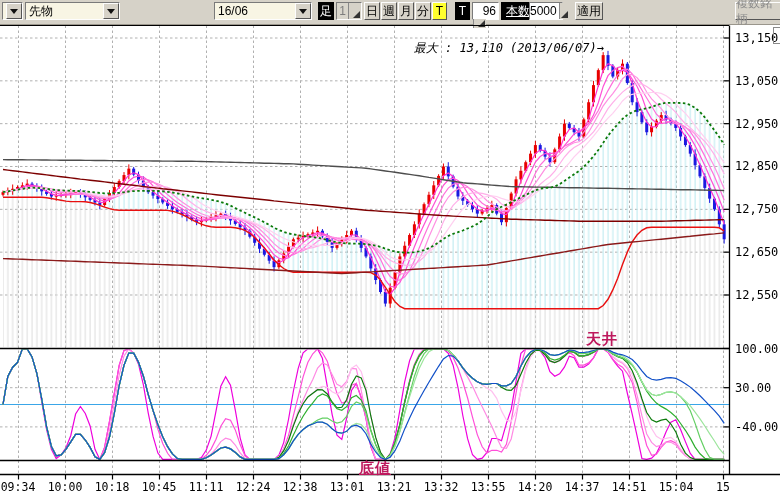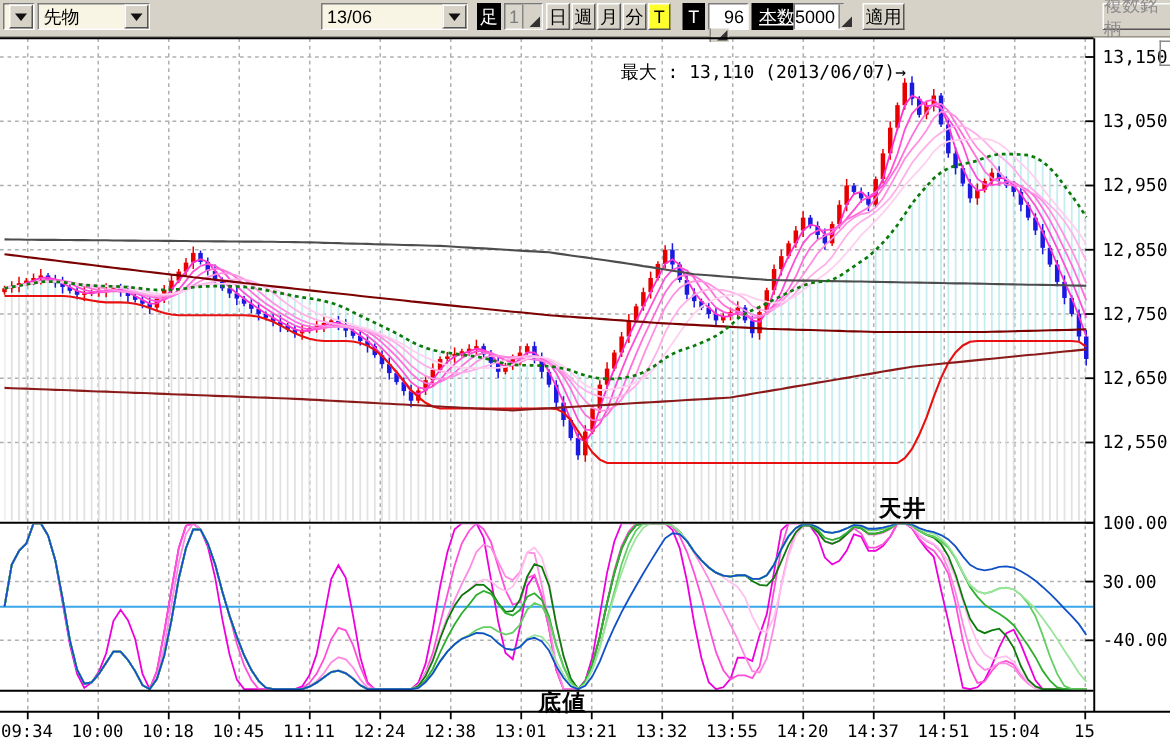--- a/index.html
+++ b/index.html
@@ -26,43 +26,43 @@
   .spinner.gray{background:#d9d6cc;}
   .spinner .sval{flex:1;text-align:right;padding-right:2px;line-height:16px;}
   .spinner.gray .sval{color:#7d7d7d;}
   .spinbtn{width:10px;background:#d6d2c8;border-left:1px solid #888;display:flex;
            align-items:flex-end;justify-content:flex-end;padding:1px;}
   .stri{width:0;height:0;border-left:7px solid transparent;border-bottom:7px solid #333;}
   
   svg.chart{position:absolute;left:0;top:0;}
   .anno{position:absolute;white-space:nowrap;color:#000;
         font:12px "DejaVu Sans Mono","Liberation Sans",sans-serif;}
-  .anno.red{color:#000000;font-weight:bold;font-size:15px;letter-spacing:1px;}
+  .anno.red{color:#be185d;font-weight:bold;font-size:15px;letter-spacing:1px;}
   .handle{position:absolute;left:773px;top:27px;width:6px;height:15px;
           border-left:1px solid #8a8a8a;border-top:1px solid #8a8a8a;border-bottom:1px solid #8a8a8a;}
 </style>
 </head>
 <body>
 
 <div class="screen">
 
   <div class="toolbar">
     <div class="tb combo" style="left:2px;width:21px;">
       <span class="ddbtn" style="margin-left:auto;">
           <span class="dda"></span>
         </span>
     </div>
-    <div class="tb combo" style="left:25px;width:75px;align-items:flex-end;">
+    <div class="tb combo" style="left:25px;width:95px;align-items:flex-end;">
       <span class="ctext">先物</span>
       <span class="ddbtn">
           <span class="dda"></span>
         </span>
     </div>
     <div class="tb combo" style="left:214px;width:98px;">
-      <span class="ctext">13/06</span>
+      <span class="ctext">16/06</span>
       <span class="ddbtn">
           <span class="dda"></span>
         </span>
     </div>
     <div class="tb blacklabel" style="left:318px;width:16px;">足</div>
     <div class="tb spinner gray" style="left:336px;width:26px;">
       <span class="sval">1</span>
       <span class="spinbtn">
           <span class="stri"></span>
         </span>
@@ -519,18 +519,18 @@
         <text x="441" y="491" text-anchor="middle" font-size="11.5" font-family="&quot;DejaVu Sans Mono&quot;,monospace" fill="#000">13:32</text>
         <text x="488" y="491" text-anchor="middle" font-size="11.5" font-family="&quot;DejaVu Sans Mono&quot;,monospace" fill="#000">13:55</text>
         <text x="535" y="491" text-anchor="middle" font-size="11.5" font-family="&quot;DejaVu Sans Mono&quot;,monospace" fill="#000">14:20</text>
         <text x="582" y="491" text-anchor="middle" font-size="11.5" font-family="&quot;DejaVu Sans Mono&quot;,monospace" fill="#000">14:37</text>
         <text x="629" y="491" text-anchor="middle" font-size="11.5" font-family="&quot;DejaVu Sans Mono&quot;,monospace" fill="#000">14:51</text>
         <text x="676" y="491" text-anchor="middle" font-size="11.5" font-family="&quot;DejaVu Sans Mono&quot;,monospace" fill="#000">15:04</text>
         <text x="723" y="491" text-anchor="middle" font-size="11.5" font-family="&quot;DejaVu Sans Mono&quot;,monospace" fill="#000">15</text>
       </g>
     </svg>
 
-  <div class="anno" style="top:40px;right:176px;">最大 : 13,110 (2013/06/07)→</div>
+  <div class="anno" style="top:40px;right:176px;font-style:italic;">最大 : 13,110 (2013/06/07)→</div>
   <div class="anno red" style="top:330px;left:586px;">天井</div>
   <div class="anno red" style="top:459px;left:359px;text-decoration:underline;">底値</div>
 
   <div class="handle"></div>
 </div>
 
 </body></html>

